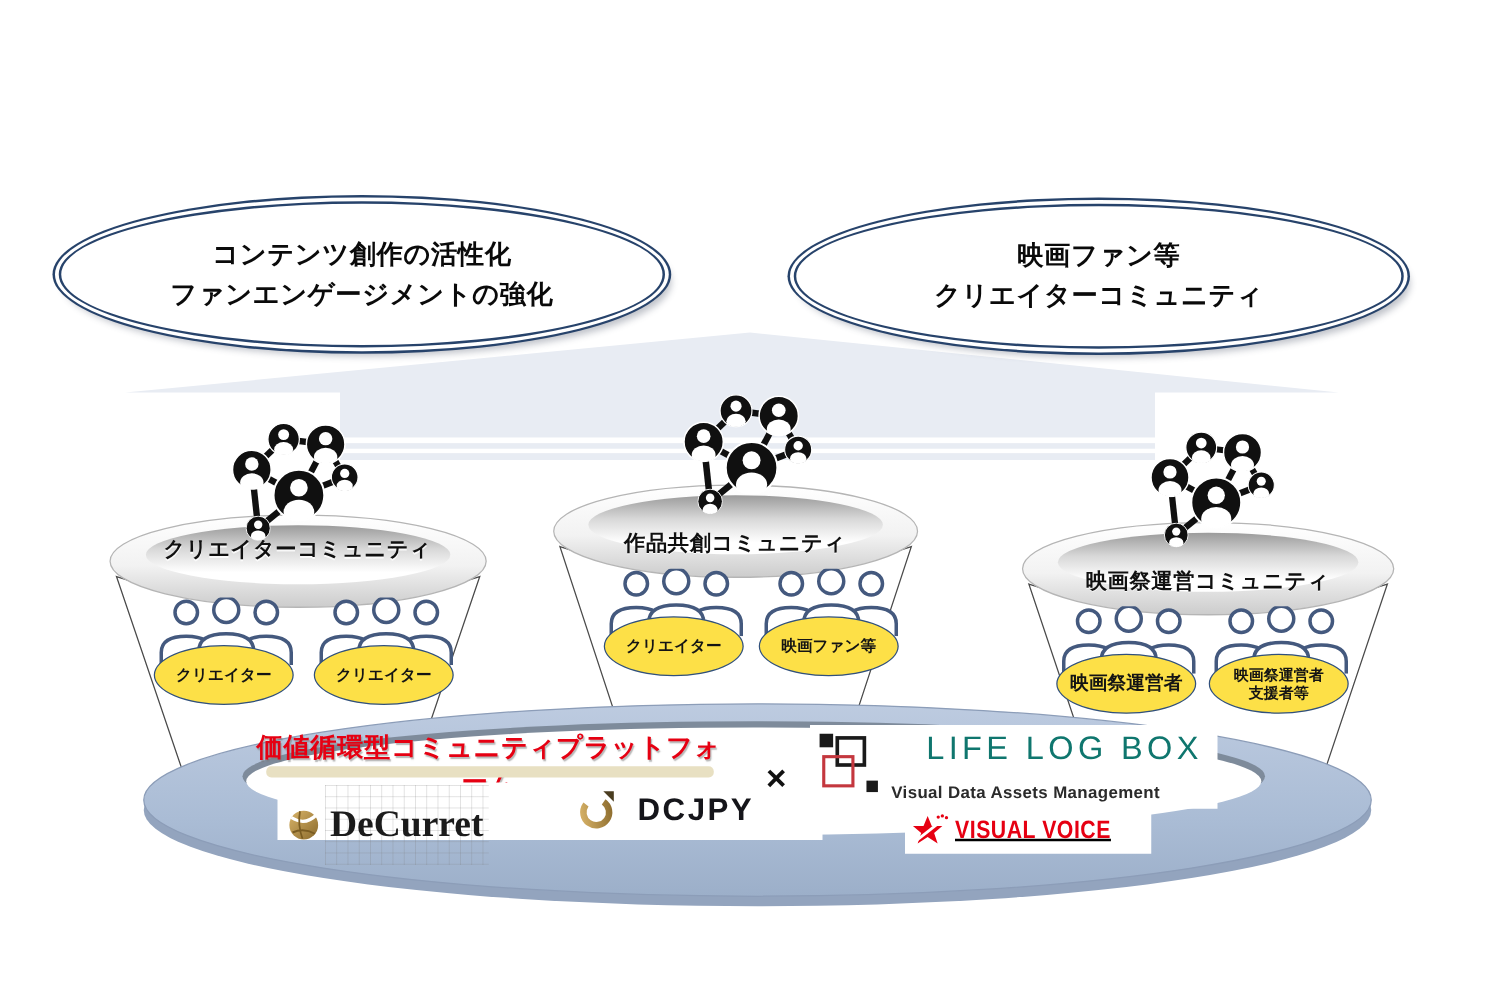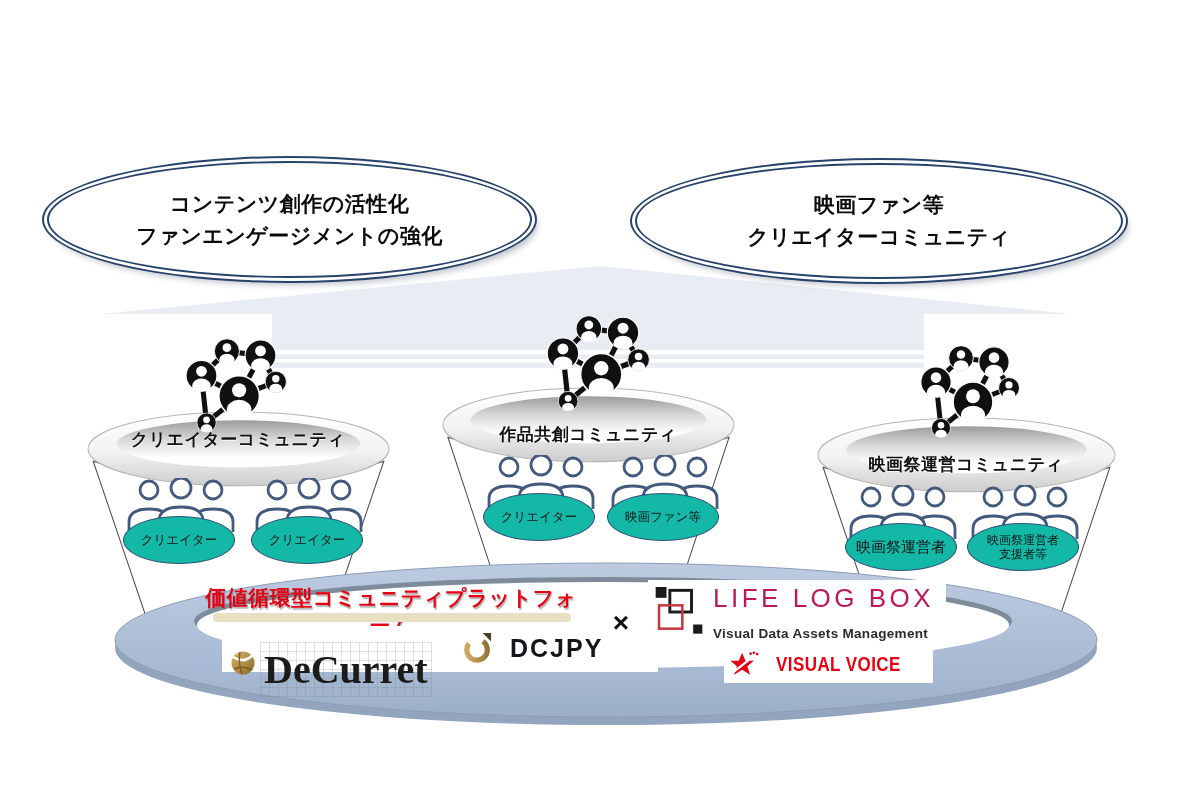--- a/index.html
+++ b/index.html
@@ -19,47 +19,47 @@
   #goal-right{left:635px;top:115px;width:488px;height:116px;}
 
   
   .band-title{position:absolute;width:290px;text-align:center;font-size:17px;font-weight:700;
               color:#101010;letter-spacing:.5px;text-shadow:0 1px 0 rgba(255,255,255,.8);}
 
   
   .group{position:absolute;width:122px;height:92px;}
   .group .people{position:absolute;left:3px;top:0;}
   .group-label{position:absolute;left:3px;top:38px;width:112px;height:48px;
-               box-sizing:border-box;background:#14b8a6;border:1.6px solid #30507d;border-radius:50%;
+               box-sizing:border-box;background:#fde047;border:1.6px solid #30507d;border-radius:50%;
                display:flex;flex-direction:column;justify-content:center;align-items:center;
-               font-size:12.5px;font-weight:400;color:#141414;line-height:1.2;}
+               font-size:12.5px;font-weight:700;color:#141414;line-height:1.2;}
 
   
   .pf-title{position:absolute;left:204px;top:584px;width:374px;text-align:center;
             font-size:21px;font-weight:700;color:#e60012;letter-spacing:.5px;
             text-shadow:1px 1.5px 1px rgba(120,120,120,.55);}
   .pf-underline{position:absolute;left:213px;top:613px;width:358px;height:9px;
                 background:#e8e0c2;border-radius:4px;}
   .logo-strip{position:absolute;left:222px;top:626px;width:436px;height:46px;background:#fff;}
   .decurret{position:absolute;left:230px;top:628px;display:flex;align-items:center;gap:4px;}
-  .decurret-word{font-family:"Liberation Serif",serif;font-weight:600;font-size:40px;color:#1b1b1b;
-                 padding:4px 4px;
+  .decurret-word{font-family:"Liberation Serif",serif;font-weight:600;font-size:30px;color:#1b1b1b;
+                 padding:15px 4px;
                  background-image:linear-gradient(rgba(120,120,120,.22) 1px,transparent 1px),
                                   linear-gradient(90deg,rgba(120,120,120,.22) 1px,transparent 1px);
-                 background-size:9px 9px;margin-top:14px;}
+                 background-size:9px 9px;}
   .dcjpy{position:absolute;left:462px;top:632px;display:flex;align-items:center;gap:18px;}
   .dcjpy-word{font-size:25px;font-weight:700;color:#15151a;letter-spacing:2px;}
   .multiply{position:absolute;left:603px;top:607px;width:36px;text-align:center;
             font-size:28px;font-weight:700;color:#111;}
   .llb{position:absolute;left:648px;top:580px;background:#fff;padding:4px 12px 6px 6px;
        display:flex;align-items:center;gap:9px;}
-  .llb-name{font-size:26px;font-weight:500;color:#be185d;letter-spacing:3.5px;white-space:nowrap;line-height:1.15;}
+  .llb-name{font-size:26px;font-weight:500;color:#0f766e;letter-spacing:3.5px;white-space:nowrap;line-height:1.15;margin-left:28px;}
   .llb-tag{font-size:13.5px;font-weight:700;color:#2b2b2b;letter-spacing:.3px;margin-top:12px;}
   .vv{position:absolute;left:724px;top:646px;background:#fff;padding:2px 10px 3px 4px;
-      display:flex;align-items:center;gap:16px;}
+      display:flex;align-items:center;gap:4px;text-decoration:underline;}
   .vv-word{font-size:20px;font-weight:700;color:#e60012;letter-spacing:.5px;
            transform:scaleX(.85);transform-origin:left center;white-space:nowrap;}
 </style>
 </head>
 <body>
 
 <div id="canvas">
 
   <svg width="0" height="0" style="position:absolute" aria-hidden="true">
     <defs>

